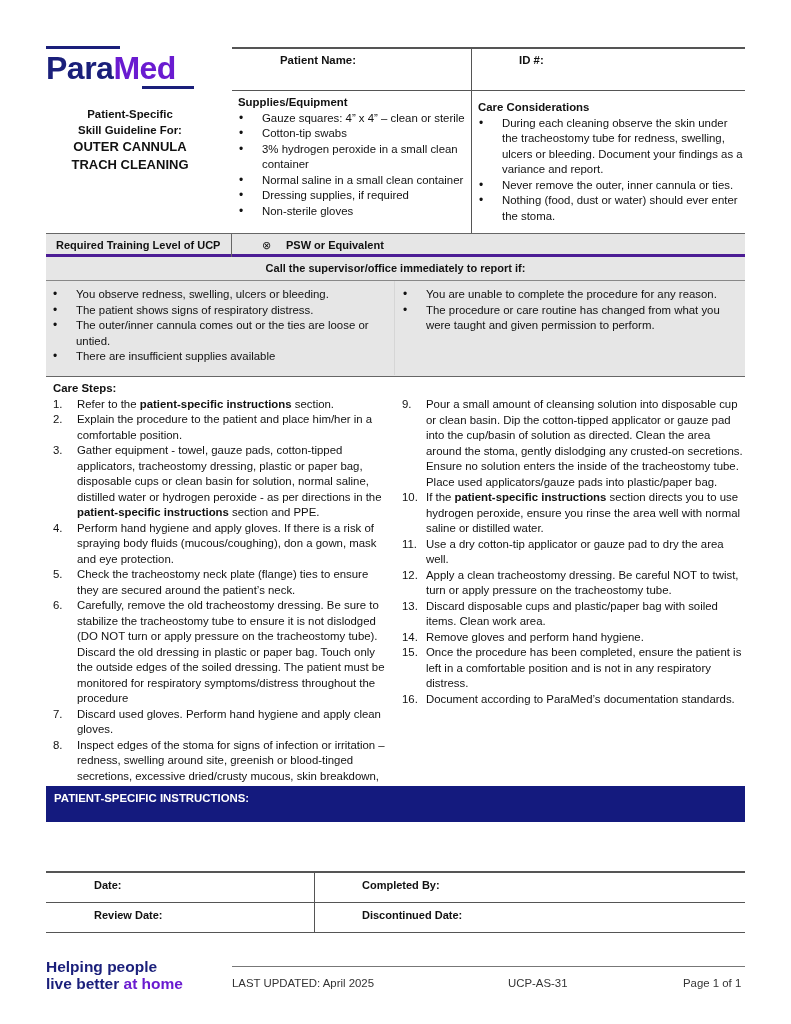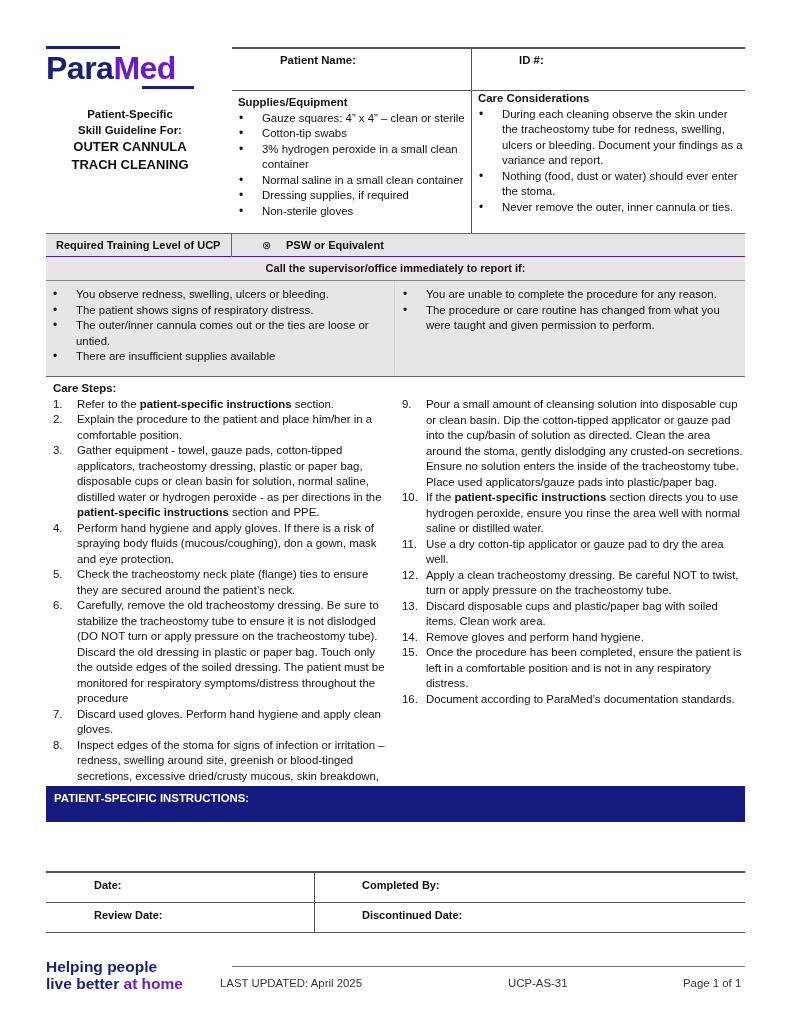--- a/index.html
+++ b/index.html
@@ -70,30 +70,30 @@
   <ul class="bul">
     <li>Gauze squares: 4” x 4” – clean or sterile</li>
     <li>Cotton-tip swabs</li>
     <li>3% hydrogen peroxide in a small clean container</li>
     <li>Normal saline in a small clean container</li>
     <li>Dressing supplies, if required</li>
     <li>Non-sterile gloves</li>
   </ul>
 </div>
 
-<div style="position:absolute; left:478px; top:91px; width:266px;">
+<div style="position:absolute; left:478px; top:100px; width:266px;">
   <div style="font-weight:bold;">Care Considerations</div>
   <ul class="bul">
     <li>During each cleaning observe the skin under the tracheostomy tube for redness, swelling, ulcers or bleeding.  Document your findings as a variance and report.</li>
+    <li>Never remove the outer, inner cannula or ties.</li>
     <li>Nothing (food, dust or water) should ever enter the stoma.</li>
-    <li>Never remove the outer, inner cannula or ties.</li>
   </ul>
 </div>
 
-<div class="gray" style="position:absolute; left:46px; top:233px; width:699px; height:24px; border-top:1px solid #666; border-bottom:1px solid #4c1d95;">
+<div class="gray" style="position:absolute; left:46px; top:233px; width:699px; height:24px; border-top:1px solid #666; border-bottom:3px solid #4c1d95;">
   <div style="position:absolute; left:10px; top:4px; font-weight:bold; font-size:11px;">Required Training Level of UCP</div>
   <div style="position:absolute; left:185px; top:0; width:1px; height:23px; background:#666;"></div>
   <div style="position:absolute; left:216px; top:4px; font-size:11px;">⊗</div>
   <div style="position:absolute; left:240px; top:4px; font-weight:bold; font-size:11px;">PSW or Equivalent</div>
 </div>
 
 <div class="gray" style="position:absolute; left:46px; top:257px; width:699px; height:24px; border-bottom:1px solid #888; text-align:center; line-height:23px; font-weight:bold; font-size:11px;">Call the supervisor/office immediately to report if:</div>
 
 <div class="gray" style="position:absolute; left:46px; top:281px; width:699px; height:96px; border-bottom:1.5px solid #666;">
   <ul class="bul" style="position:absolute; left:6px; top:6px; width:340px;">
@@ -151,15 +151,15 @@
 <div class="cell-label" style="left:53px; top:908px; font-size:11px;">Review Date:</div>
 <div style="position:absolute; left:140px; top:904px; width:170px; height:26px;"></div>
 <div class="cell-label" style="left:321px; top:908px; font-size:11px;">Discontinued Date:</div>
 <div style="position:absolute; left:436px; top:904px; width:304px; height:26px;"></div>
 
 <div class="footer-tag">
   <div>Helping people</div>
   <div><span>live better </span><span class="accent">at home</span></div>
 </div>
 <div class="hline" style="left:232px; top:966px; width:513px; background:#777;"></div>
-<div class="footer-meta" style="left:220px;">LAST UPDATED: April 2025</div>
+<div class="footer-meta" style="left:232px;">LAST UPDATED: April 2025</div>
 <div class="footer-meta" style="left:508px;">UCP-AS-31</div>
 <div class="footer-meta" style="left:683px;">Page 1 of 1</div>
 
 </body></html>

